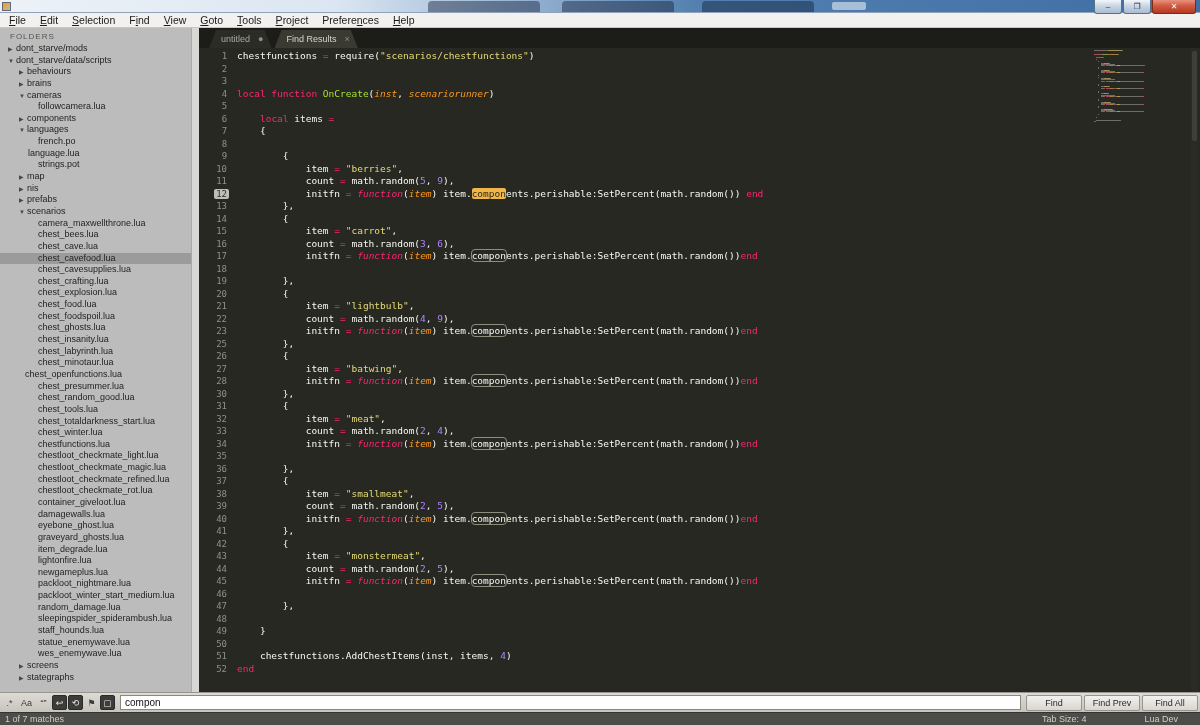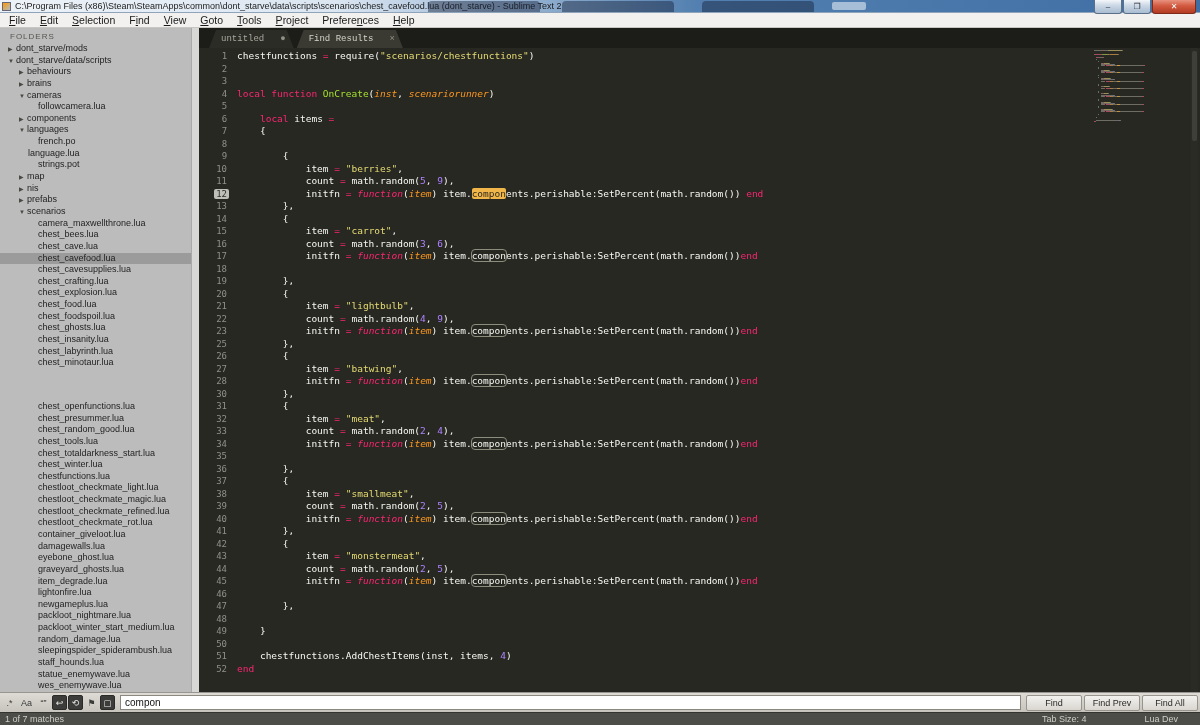--- a/index.html
+++ b/index.html
@@ -37,21 +37,21 @@
     white-space:nowrap; position:relative; }
   .tree-row.selected { background:#9b9b9b; }
   .tree-arrow { display:inline-block; width:8px; font-size:6px; color:#4a4a42; }
   .sidebar-scroll { width:8px; background:#d7d7d5; border-left:1px solid #a9a9a7; }
 
   .editor { position:relative; width:1026px; background:#272822; }
   
   .tabbar { height:20px; background:#1c1c19; display:flex; align-items:flex-end; padding-left:10px; }
   .tab { height:18px; line-height:17px; font-size:9px; padding:0 8px 0 12px; margin-right:3px;
     clip-path:polygon(7px 0, calc(100% - 7px) 0, 100% 100%, 0 100%);
-    background:#2c2c27; color:#a8a89e; display:flex; align-items:center; gap:16px;font-family:Liberation Mono, monospace; }
+    background:#2c2c27; color:#a8a89e; display:flex; align-items:center; gap:8px; }
   .tab.active { background:#3a3a33; color:#d4d4ca; }
   .tab .badge { font-size:9px; color:#8f8f85; }
 
   
   .code-wrap { position:relative; height:644px; overflow:hidden; padding-top:2px; }
   .line { display:flex; height:12.5px; line-height:12.5px;
     font-family:"DejaVu Sans Mono", monospace; font-size:9.5px; white-space:pre; }
   .gutter { width:30px; text-align:right; color:#8f908a; flex:none; font-size:9px; }
   .gutter span { padding:0 2px; border-radius:2px; }
   .gutter.hl span { background:#bfbfba; color:#2f2f28; }
@@ -86,21 +86,20 @@
   .status-left { padding-left:5px; flex:1; }
   .status-right { display:flex; gap:58px; padding-right:22px; }
 </style>
 </head>
 <body>
 
 <div class="window">
 
   <div class="titlebar">
     <div class="app-icon"></div>
-    <span class="title-text">C:\Program Files (x86)\Steam\SteamApps\common\dont_starve\data\scripts\scenarios\chest_cavefood.lua (dont_starve) - Sublime Text 2</span>
     <div class="ghost-tab" style="left:428px;width:112px"></div>
     <div class="ghost-tab" style="left:562px;width:112px"></div>
     <div class="ghost-tab" style="left:702px;width:112px"></div>
     <div class="ghost-new" style="left:832px"></div>
     <div class="win-controls" id="win-controls">
         <div class="win-btn">–</div>
         <div class="win-btn">❐</div>
         <div class="win-btn close">✕</div>
       </div>
   </div>
@@ -143,21 +142,21 @@
           <div class="tree-row selected" style="padding-left: 30px;"><span class="tree-arrow"></span><span>chest_cavefood.lua</span></div>
           <div class="tree-row" style="padding-left: 30px;"><span class="tree-arrow"></span><span>chest_cavesupplies.lua</span></div>
           <div class="tree-row" style="padding-left: 30px;"><span class="tree-arrow"></span><span>chest_crafting.lua</span></div>
           <div class="tree-row" style="padding-left: 30px;"><span class="tree-arrow"></span><span>chest_explosion.lua</span></div>
           <div class="tree-row" style="padding-left: 30px;"><span class="tree-arrow"></span><span>chest_food.lua</span></div>
           <div class="tree-row" style="padding-left: 30px;"><span class="tree-arrow"></span><span>chest_foodspoil.lua</span></div>
           <div class="tree-row" style="padding-left: 30px;"><span class="tree-arrow"></span><span>chest_ghosts.lua</span></div>
           <div class="tree-row" style="padding-left: 30px;"><span class="tree-arrow"></span><span>chest_insanity.lua</span></div>
           <div class="tree-row" style="padding-left: 30px;"><span class="tree-arrow"></span><span>chest_labyrinth.lua</span></div>
           <div class="tree-row" style="padding-left: 30px;"><span class="tree-arrow"></span><span>chest_minotaur.lua</span></div>
-          <div class="tree-row" style="padding-left: 30px; margin-top: 32px;"><span class="tree-arrow"></span><span>chest_openfunctions.lua</span></div>
+          <div class="tree-row" style="padding-left: 17px;"><span class="tree-arrow"></span><span>chest_openfunctions.lua</span></div>
           <div class="tree-row" style="padding-left: 30px;"><span class="tree-arrow"></span><span>chest_presummer.lua</span></div>
           <div class="tree-row" style="padding-left: 30px;"><span class="tree-arrow"></span><span>chest_random_good.lua</span></div>
           <div class="tree-row" style="padding-left: 30px;"><span class="tree-arrow"></span><span>chest_tools.lua</span></div>
           <div class="tree-row" style="padding-left: 30px;"><span class="tree-arrow"></span><span>chest_totaldarkness_start.lua</span></div>
           <div class="tree-row" style="padding-left: 30px;"><span class="tree-arrow"></span><span>chest_winter.lua</span></div>
           <div class="tree-row" style="padding-left: 30px;"><span class="tree-arrow"></span><span>chestfunctions.lua</span></div>
           <div class="tree-row" style="padding-left: 30px;"><span class="tree-arrow"></span><span>chestloot_checkmate_light.lua</span></div>
           <div class="tree-row" style="padding-left: 30px;"><span class="tree-arrow"></span><span>chestloot_checkmate_magic.lua</span></div>
           <div class="tree-row" style="padding-left: 30px;"><span class="tree-arrow"></span><span>chestloot_checkmate_refined.lua</span></div>
           <div class="tree-row" style="padding-left: 30px;"><span class="tree-arrow"></span><span>chestloot_checkmate_rot.lua</span></div>

